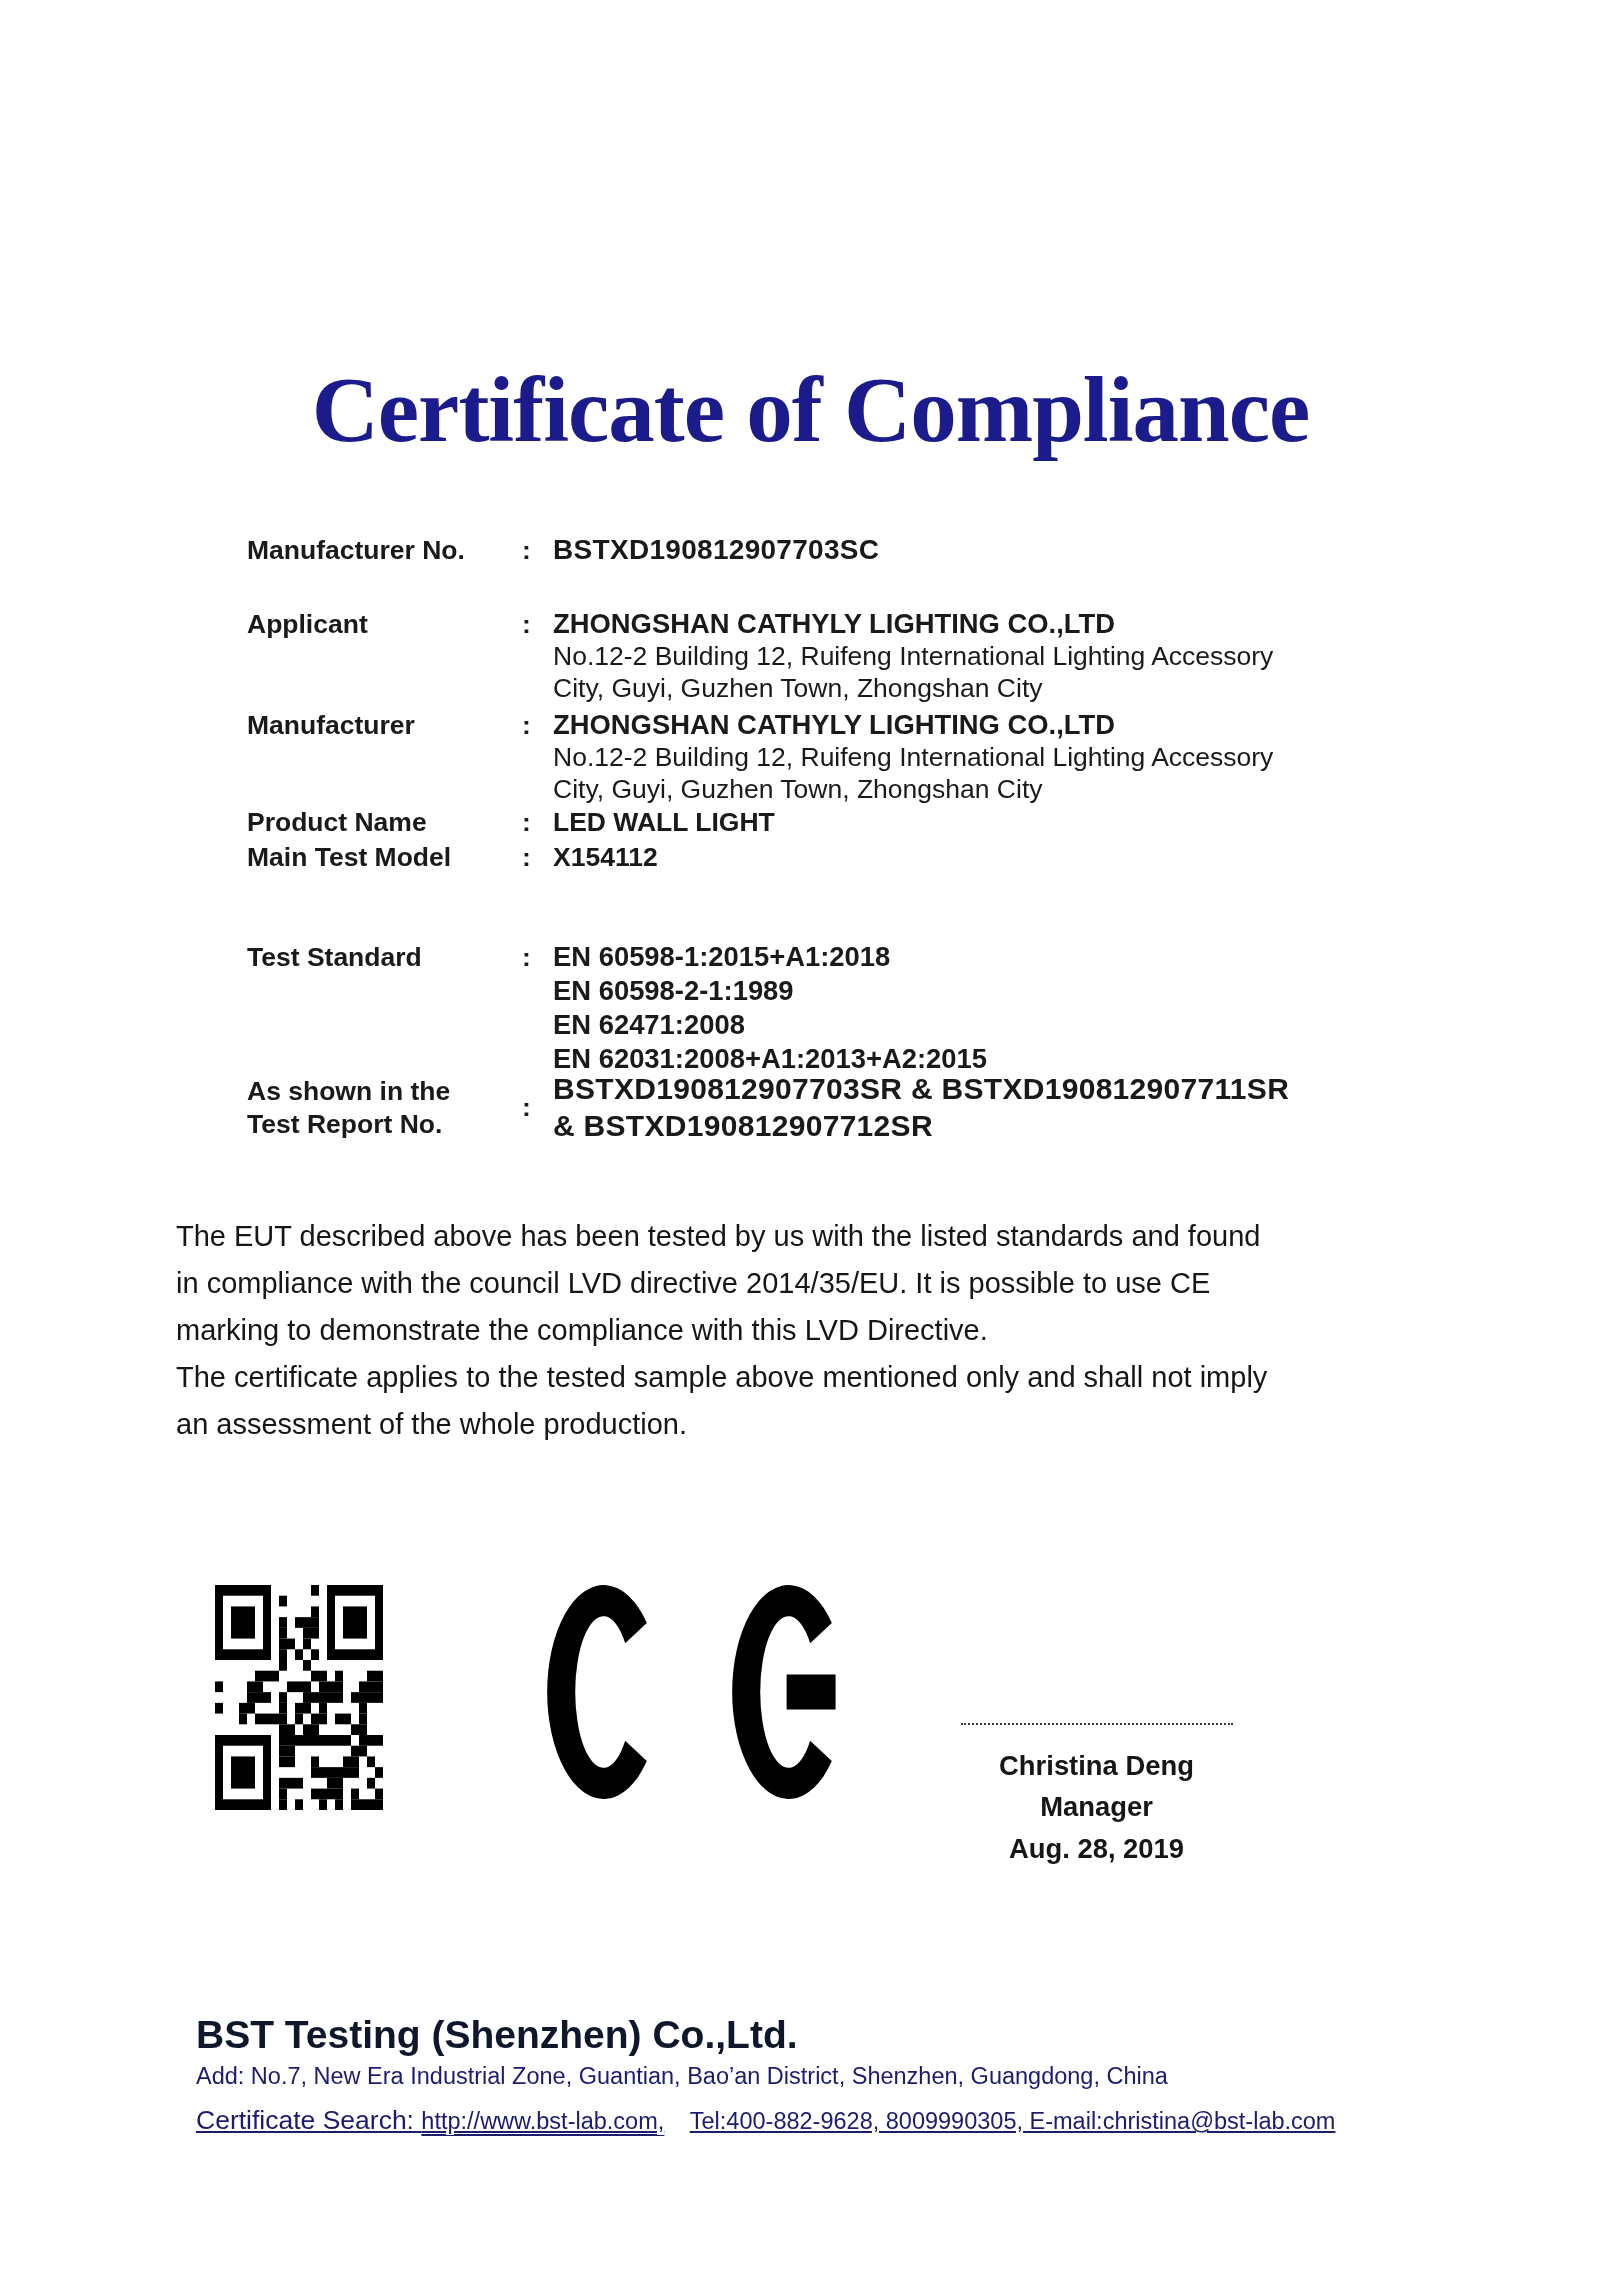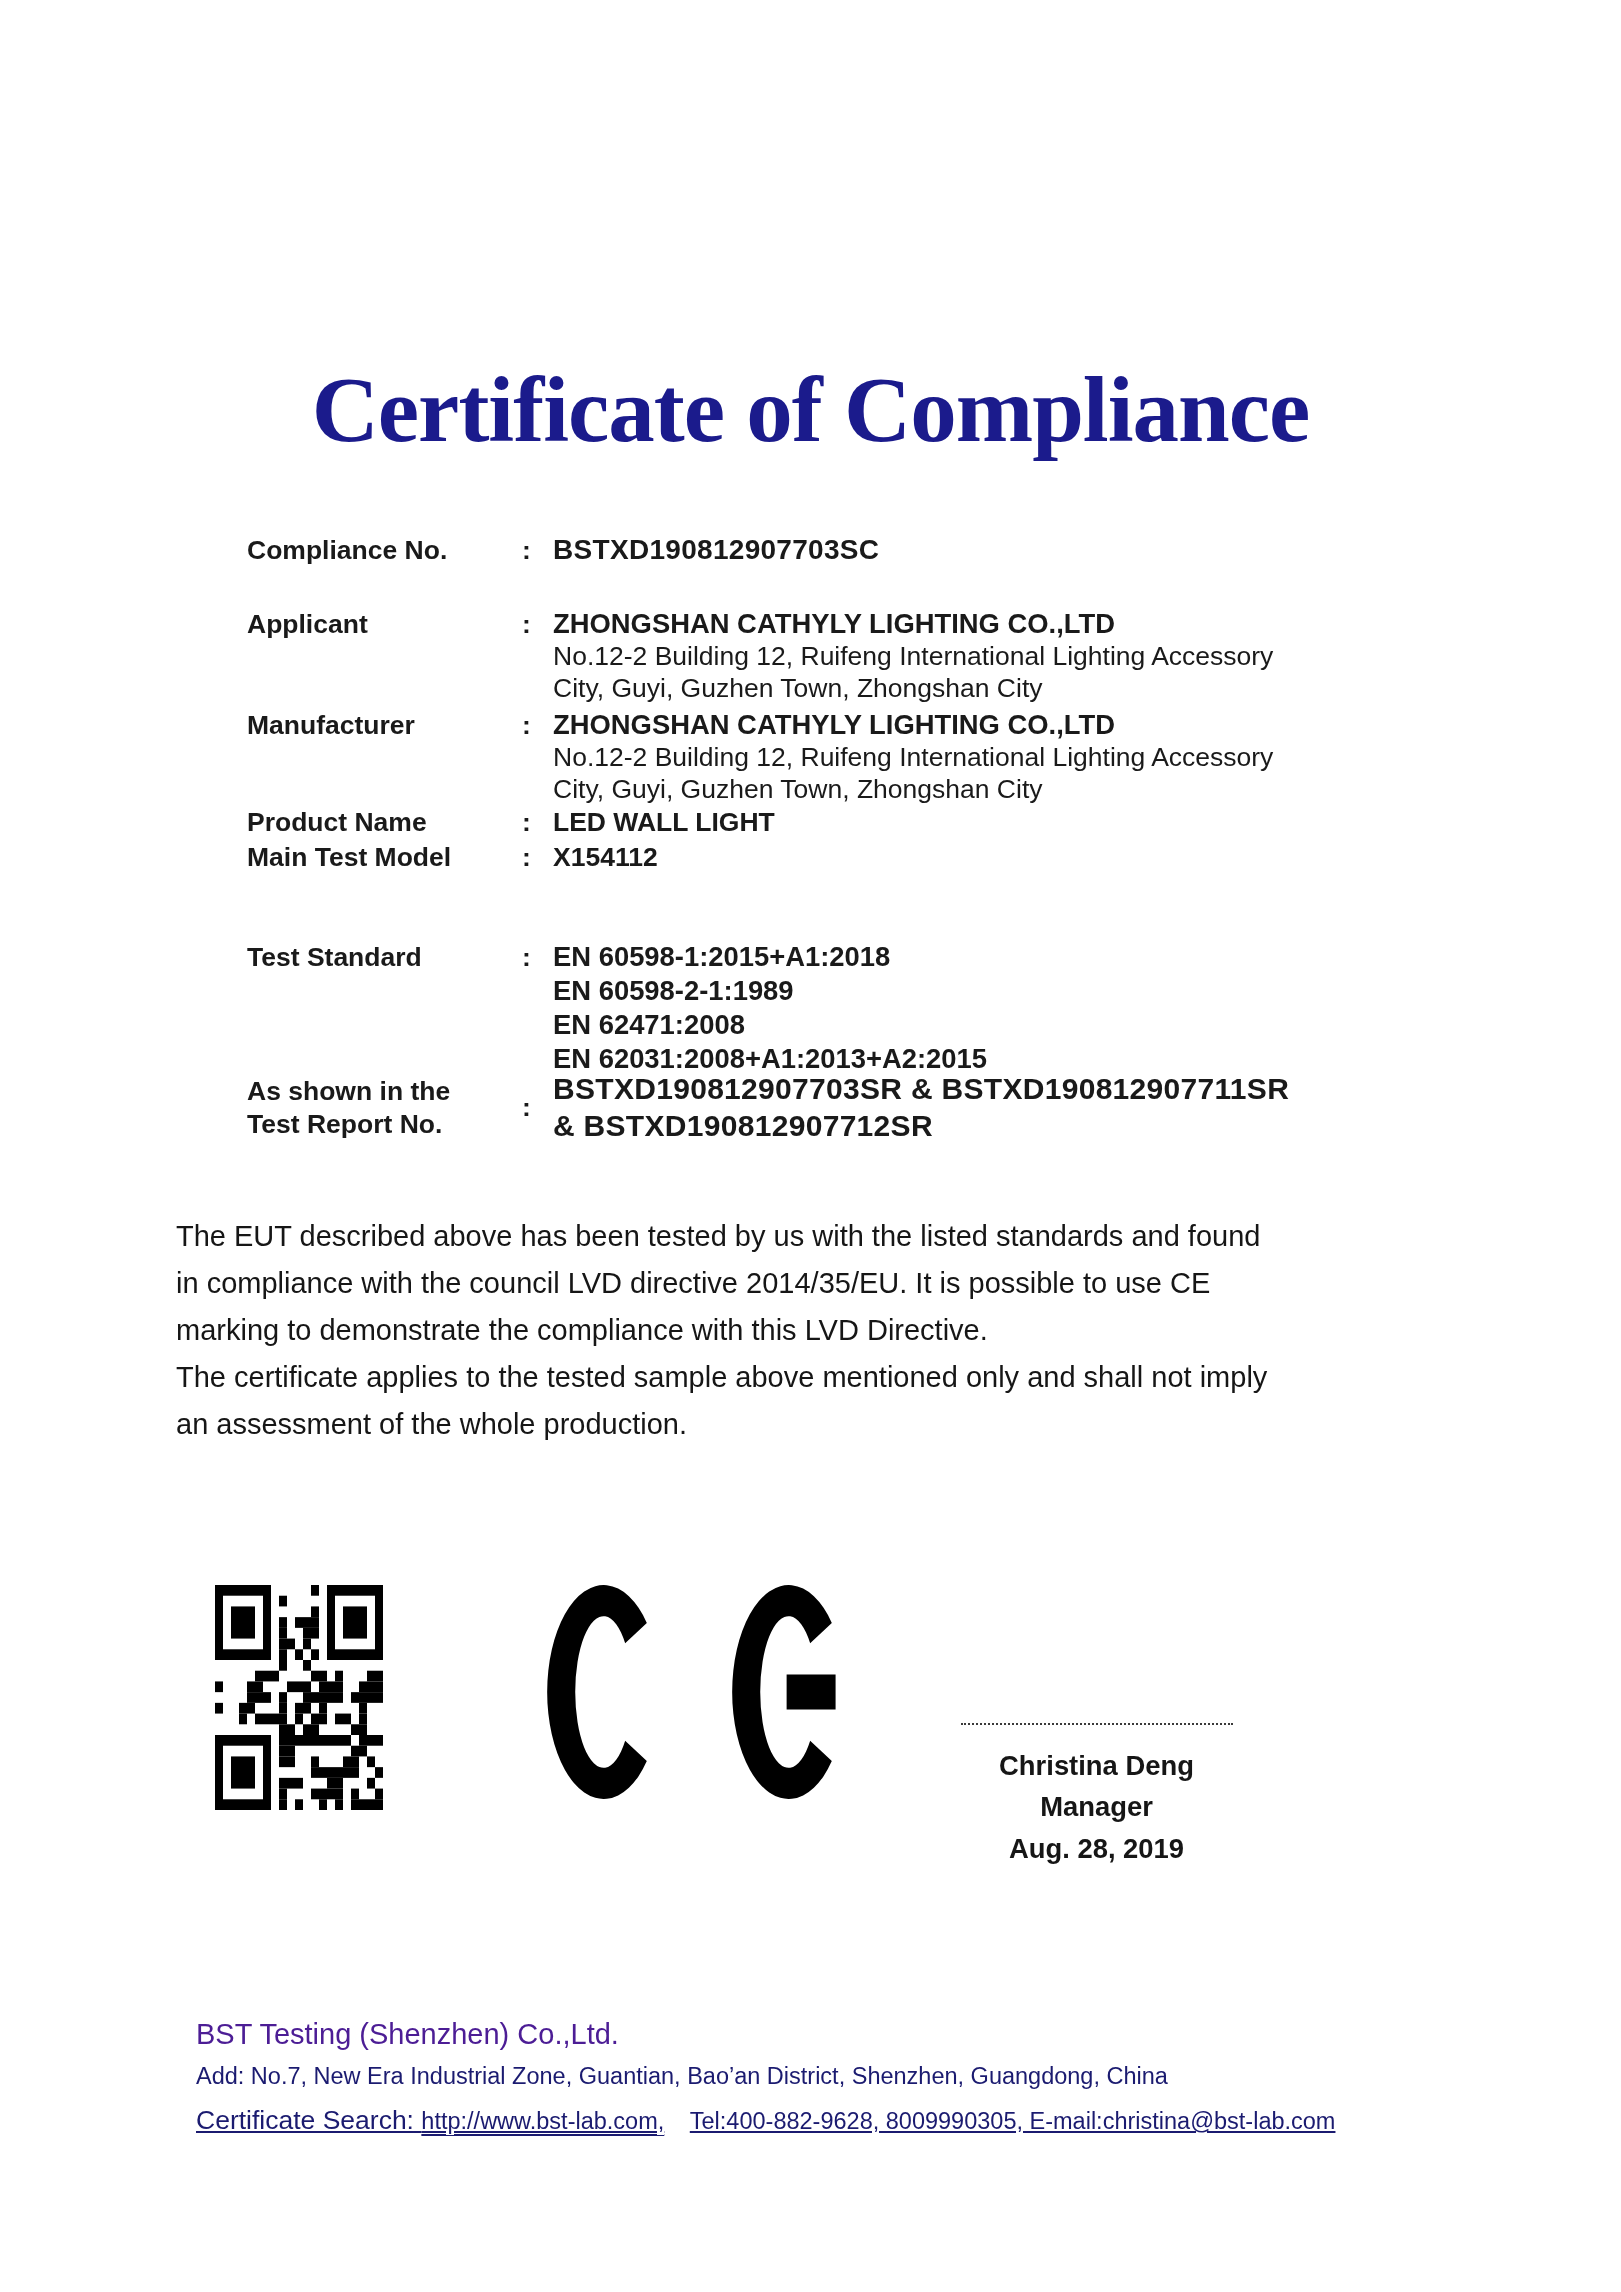--- a/index.html
+++ b/index.html
@@ -42,37 +42,37 @@
   .ce-c{left:547px;}
   .ce-e{left:732px;}
   
   .sig{position:absolute;left:930px;top:1723px;width:333px;text-align:center;font-size:27.4px;line-height:33px;font-weight:bold;color:#161616;}
   .dots{width:272px;height:0;margin:0 auto;border-bottom:2.9px dotted #3a3a3a;}
   .sig-name{margin-top:23.5px;}
   .sig-role{margin-top:8.8px;}
   .sig-date{margin-top:8.8px;}
   
   .footer{position:absolute;left:196px;top:2017px;width:1304px;color:#1b1b70;}
-  .f-company{font-weight:normal;font-size:29px;line-height:35px;color:#4c1d95;}
+  .f-company{font-weight:bold;font-size:39px;line-height:35px;color:#0f172a;}
   .f-addr{margin-top:9.8px;font-size:23.5px;line-height:29px;}
   .f-search{margin-top:14.7px;font-size:26.5px;line-height:31px;text-decoration:underline;}
   .f-url{font-size:23.5px;text-decoration:underline;text-underline-offset:4.9px;}
   .f-rest{font-size:23.5px;margin-left:25.5px;}
 </style>
 </head>
 <body>
 
 <div class="page">
 
   <h1 class="title">Certificate of Compliance</h1>
 
   <div class="info">
 
     <div class="row row-certno">
-      <div class="lab">Compliance No.</div>
+      <div class="lab">Manufacturer No.</div>
       <div class="col">:</div>
       <div class="val bold certno-val">BSTXD190812907703SC</div>
     </div>
 
     <div class="row row-applicant">
       <div class="lab">Applicant</div>
       <div class="col">:</div>
       <div class="val">
         <div class="company">ZHONGSHAN CATHYLY LIGHTING CO.,LTD</div>
         <div>No.12-2 Building 12, Ruifeng International Lighting Accessory</div>

